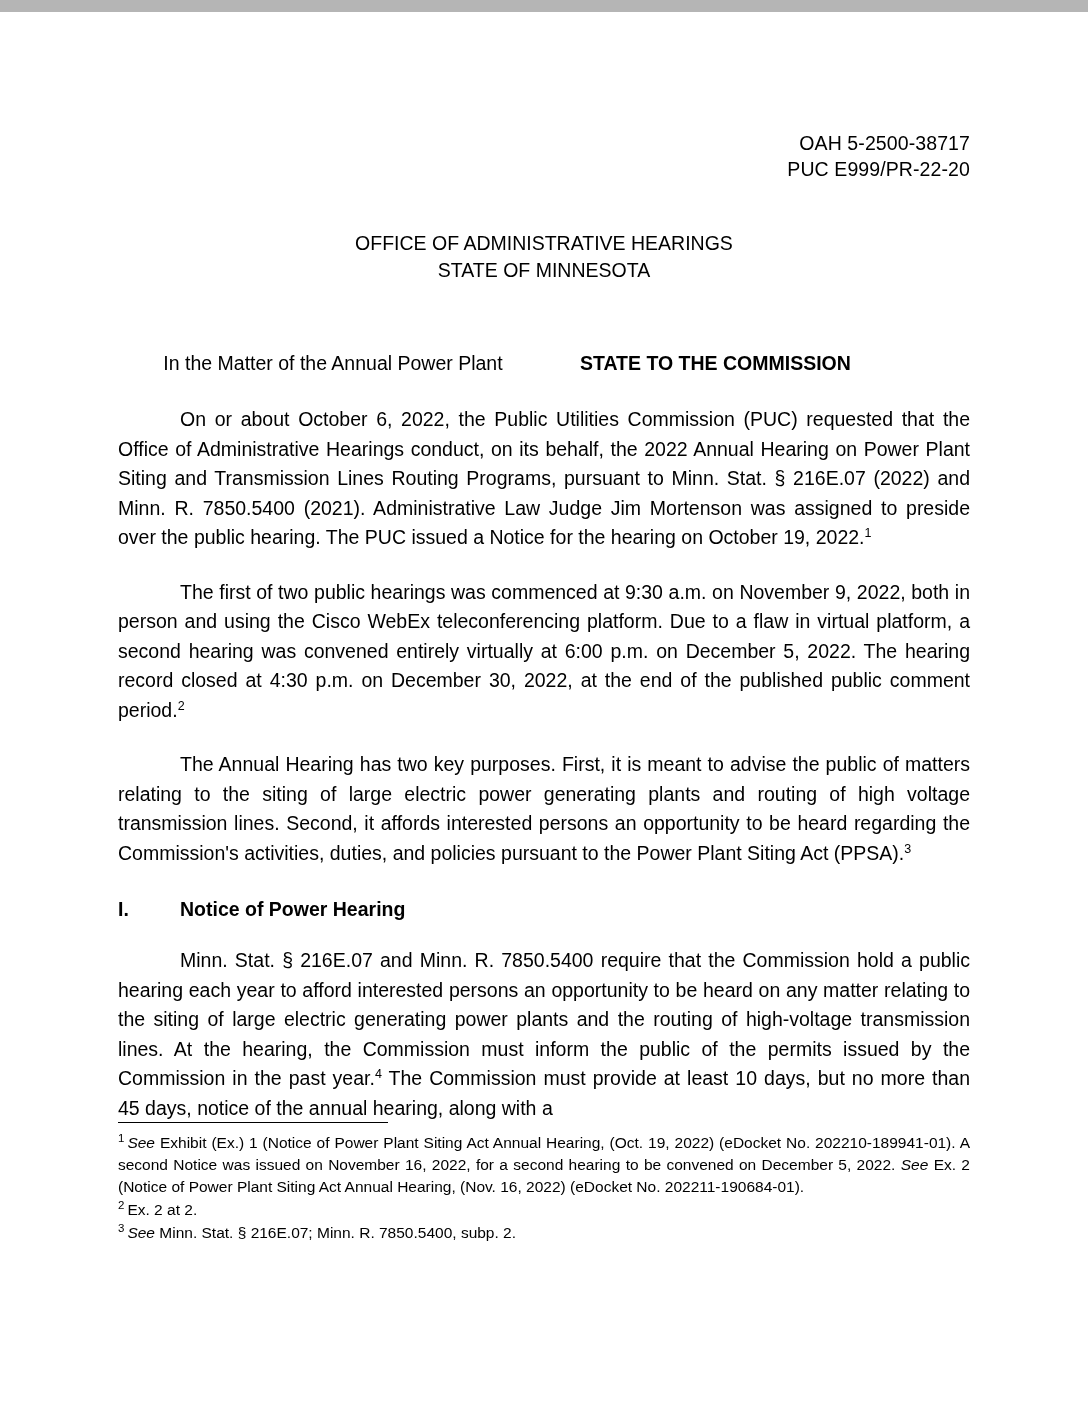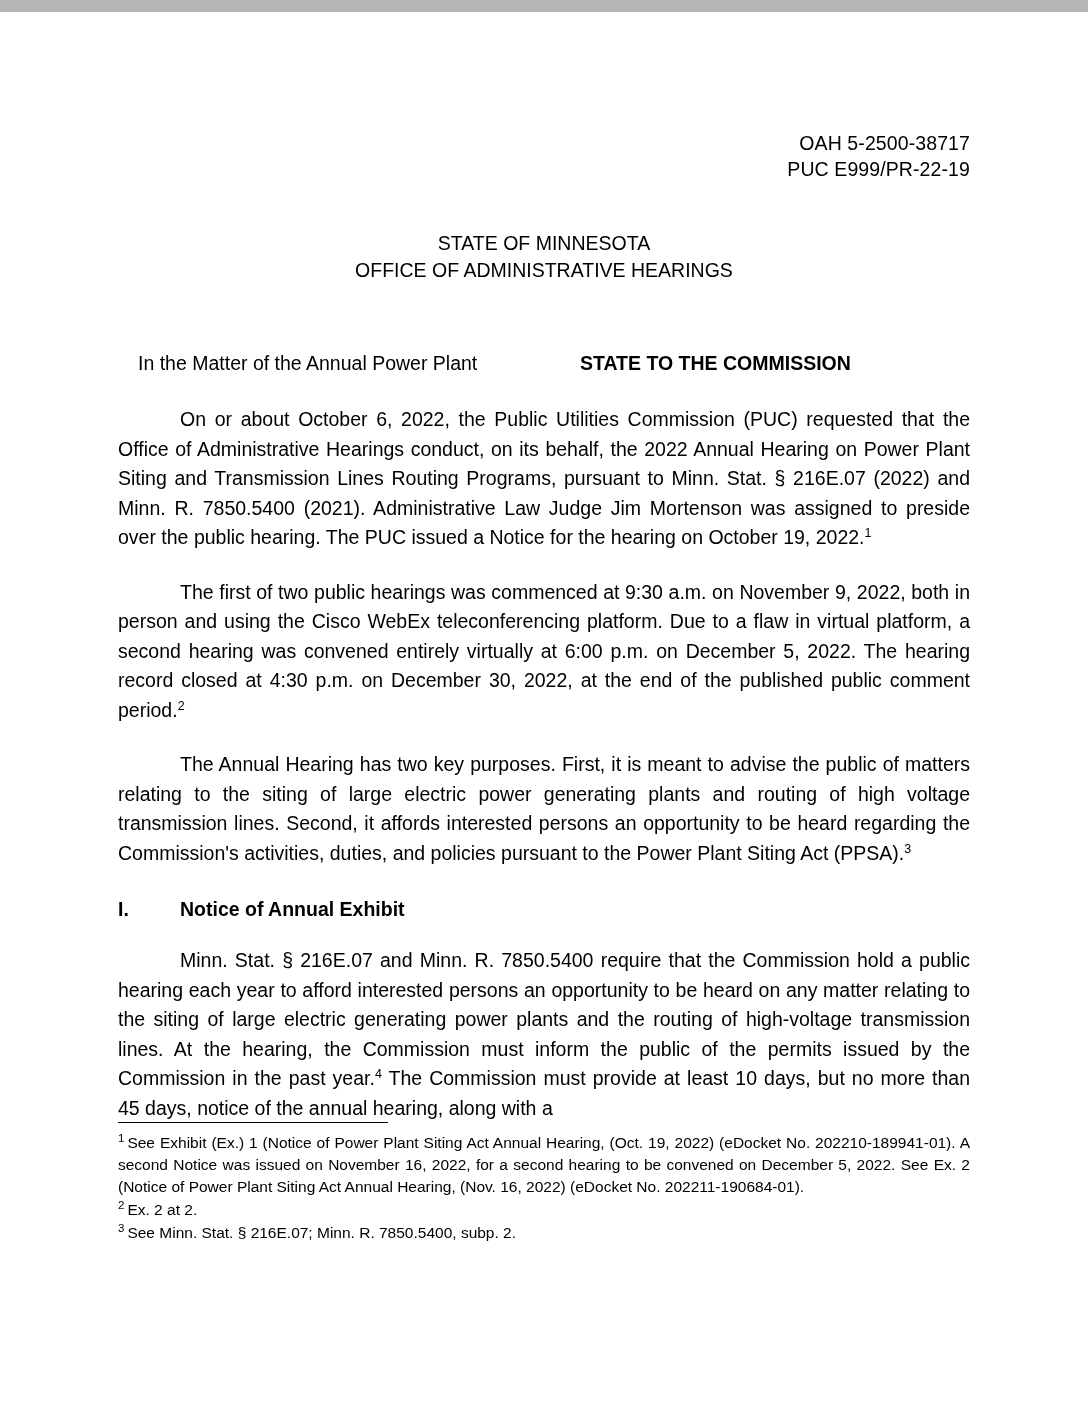--- a/index.html
+++ b/index.html
@@ -43,20 +43,21 @@
     margin-top: 44px;
     display: flex;
     align-items: flex-start;
   }
   .caption-left {
     width: 410px;
     font-size: 19.5px;
     line-height: 27px;
     padding-left: 20px;
     box-sizing: border-box;
+    text-align: center;
   }
   .caption-right {
     flex: 1;
     font-size: 19.5px;
     font-weight: bold;
     line-height: 27px;
     text-align: left;
     padding-left: 52px;
     box-sizing: border-box;
   }
@@ -102,56 +103,56 @@
     text-align: justify;
     margin: 0 0 1px 0;
     text-indent: 0;
   }
   .fn .marker {
     font-size: 11.5px;
     vertical-align: super;
     line-height: 0;
     padding-right: 3px;
   }
-  .it { }
+  .it { font-style: italic; }
 </style>
 </head>
 <body>
 
 <div class="page">
 
   <div class="content">
 
     <div class="caseline">
       <div>OAH 5-2500-38717</div>
-      <div>PUC E999/PR-22-19</div>
+      <div>PUC E999/PR-22-20</div>
     </div>
 
     <div class="centerblock">
+      <div>OFFICE OF ADMINISTRATIVE HEARINGS</div>
       <div>STATE OF MINNESOTA</div>
-      <div>OFFICE OF ADMINISTRATIVE HEARINGS</div>
       <div class="sp"></div>
     </div>
 
     <div class="caption">
       <div class="caption-left">
         <div>In the Matter of the Annual Power Plant</div>
       </div>
       <div class="caption-right">STATE TO THE COMMISSION</div>
     </div>
 
     <p class="body"><span>On or about October 6, 2022, the Public Utilities Commission (PUC) requested that the Office of Administrative Hearings conduct, on its behalf, the 2022 Annual Hearing on Power Plant Siting and Transmission Lines Routing Programs, pursuant to Minn. Stat. § 216E.07 (2022) and Minn. R. 7850.5400 (2021). Administrative Law Judge Jim Mortenson was assigned to preside over the public hearing. The PUC issued a Notice for the hearing on October 19, 2022.</span><sup>1</sup></p>
 
     <p class="body"><span>The first of two public hearings was commenced at 9:30 a.m. on November 9, 2022, both in person and using the Cisco WebEx teleconferencing platform. Due to a flaw in virtual platform, a second hearing was convened entirely virtually at 6:00 p.m. on December 5, 2022. The hearing record closed at 4:30 p.m. on December 30, 2022, at the end of the published public comment period.</span><sup>2</sup></p>
 
     <p class="body"><span>The Annual Hearing has two key purposes. First, it is meant to advise the public of matters relating to the siting of large electric power generating plants and routing of high voltage transmission lines. Second, it affords interested persons an opportunity to be heard regarding the Commission's activities, duties, and policies pursuant to the Power Plant Siting Act (PPSA).</span><sup>3</sup></p>
 
     <div class="section-head">
       <span class="num">I.</span>
-      <span>Notice of Annual Exhibit</span>
+      <span>Notice of Power Hearing</span>
     </div>
 
     <p class="body"><span>Minn. Stat. § 216E.07 and Minn. R. 7850.5400 require that the Commission hold a public hearing each year to afford interested persons an opportunity to be heard on any matter relating to the siting of large electric generating power plants and the routing of high-voltage transmission lines. At the hearing, the Commission must inform the public of the permits issued by the Commission in the past year.</span><sup>4</sup><span> The Commission must provide at least 10 days, but no more than 45 days, notice of the annual hearing, along with a</span></p>
 
   </div>
 
   <div class="footnotes">
     <div class="fn-rule"></div>
 
     <p class="fn"><span class="marker">1</span><span class="it">See</span><span> Exhibit (Ex.) 1 (Notice of Power Plant Siting Act Annual Hearing, (Oct. 19, 2022) (eDocket No. 202210-189941-01). A second Notice was issued on November 16, 2022, for a second hearing to be convened on December 5, 2022. </span><span class="it">See</span><span> Ex. 2 (Notice of Power Plant Siting Act Annual Hearing, (Nov. 16, 2022) (eDocket No. 202211-190684-01).</span></p>

